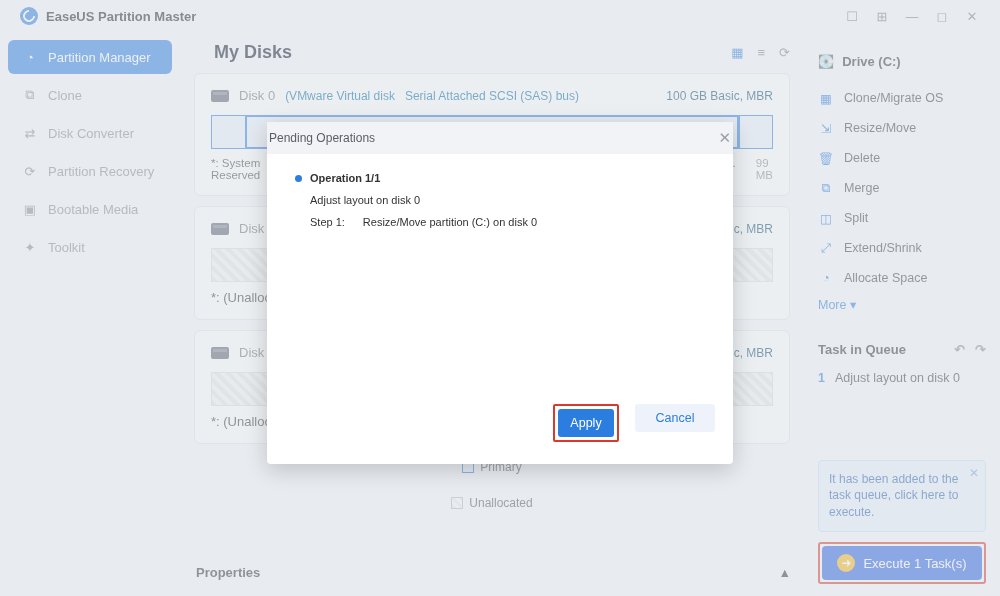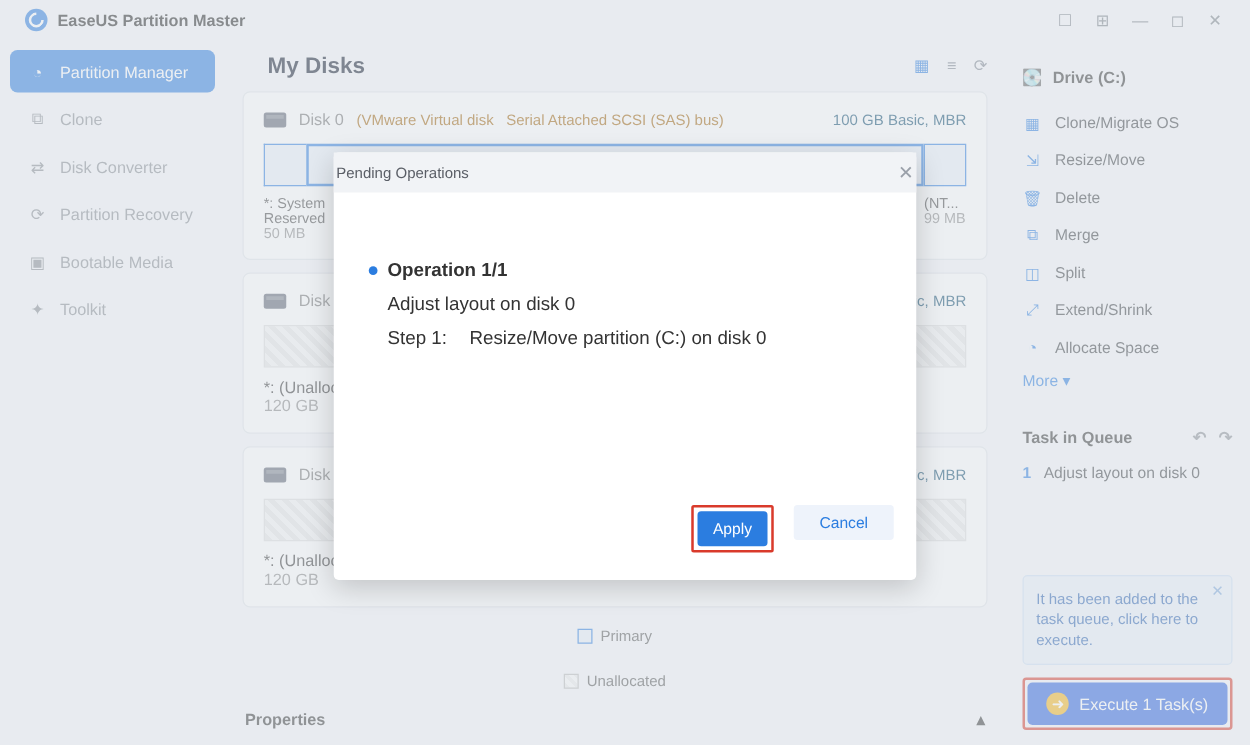--- a/index.html
+++ b/index.html
@@ -31,29 +31,29 @@
   .main-title { font-weight:700; font-size:18px; color:#0f172a;margin-left:20px; }
   .view-toggles { margin-left:auto; display:flex; gap:14px; color:#7f8591; }
   .view-toggles span { cursor:pointer; }
   .vt-active { color:#2b7de0; }
 
   .disk-card { border:1px solid #e3e6eb; background:#fff; border-radius:6px; padding:14px 16px; }
   .disk-header { display:flex; align-items:center; gap:10px; margin-bottom:12px; }
   .disk-icon { width:18px; height:12px; background:#5a6170; border-radius:2px; position:relative; }
   .disk-icon::after { content:""; position:absolute; top:2px; left:2px; width:14px; height:3px; background:#fff3; }
   .disk-name { font-weight:400; color:#737373; }
-  .disk-meta { color:#a16207; font-size:12px; }
+  .disk-meta { color:#0369a1; font-size:12px; }
   .disk-right { margin-left:auto; color:#0c4a6e; font-size:12px; }
 
   .part-bar { display:flex; height:34px; margin-bottom:8px; }
   .part-seg { border:1px solid #2b7de0; border-right:none; background:#eaf1fb; }
   .part-seg.sel { border:2.5px solid #2b7de0; background:#eaf1fb; }
   .part-seg.last { border-right:1px solid #2b7de0; }
   .part-labels { display:flex; font-size:11.5px; color:#444; }
-  .pl-col { display:flex; flex-direction:column; gap:0; }
+  .pl-col { display:flex; flex-direction:row; gap:20px; }
   .pl-sub { color:#888; }
 
   .part-hatch { height:34px; background:repeating-linear-gradient(45deg,#e6e6e6,#e6e6e6 4px,#f6f6f6 4px,#f6f6f6 8px); border:1px solid #ddd; margin-bottom:8px; }
 
   .legend { display:flex; gap:22px; justify-content:center; align-items:center; font-size:12px; color:#555; margin-top:6px;flex-direction:column; }
   .lg-sw { width:12px; height:12px; display:inline-block; vertical-align:-2px; margin-right:6px; border:1px solid #2b7de0; background:#eaf1fb; }
   .lg-sw.un { border-color:#bbb; background:repeating-linear-gradient(45deg,#eee,#eee 3px,#fafafa 3px,#fafafa 6px); }
 
   .props { display:flex; align-items:center; margin-top:auto; font-weight:700; font-size:13px; padding:6px 2px; }
   .props-caret { margin-left:auto; color:#333; }
@@ -74,21 +74,21 @@
   .tip-x { position:absolute; top:4px; right:6px; color:#7aa6da; cursor:pointer; font-size:12px; }
 
   .exec-wrap { margin-top:10px; border:2.5px solid #d93a2b; border-radius:3px; padding:2px; }
   .exec-btn { background:#2b63e0; color:#fff; height:34px; border-radius:4px; display:flex; align-items:center; justify-content:center; gap:8px; font-size:13px; font-weight:500; cursor:pointer; }
   .exec-arrow { width:18px; height:18px; border-radius:50%; background:#f7b619; display:flex; align-items:center; justify-content:center; color:#fff; font-size:12px; }
 
   
   .modal { position:absolute; left:267px; top:122px; width:466px; height:342px; background:#fff; border-radius:4px; box-shadow:0 6px 22px rgba(0,0,0,.18); z-index:60; display:flex; flex-direction:column; }
   .modal-hd { height:32px; background:#f1f3f6; display:flex; align-items:center; padding:0 2px; font-size:12px; color:#5a5e66; }
   .modal-x { margin-left:auto; color:#9aa0a9; cursor:pointer; font-size:15px; }
-  .modal-body { padding:18px 28px; font-size:15px; color:#333;margin-top:36px; }
+  .modal-body { padding:18px 28px; font-size:11px; color:#333; }
   .op-line { display:flex; align-items:center; gap:8px; font-weight:700; margin-bottom:10px; }
   .op-dot { width:7px; height:7px; border-radius:50%; background:#2b7de0; }
   .op-desc { margin:0 0 10px 15px; }
   .op-step { display:flex; gap:18px; margin-left:15px; }
   .modal-ft { margin-top:auto; padding:14px 18px 22px; display:flex; justify-content:flex-end; gap:16px; }
   .apply-wrap { border:2.5px solid #d93a2b; padding:3px; border-radius:2px; }
   .btn-apply { width:56px; height:28px; background:#2b7de0; color:#fff; border:none; border-radius:3px; font-size:12.5px; cursor:pointer; }
   .btn-cancel { width:80px; height:28px; background:#eef3fb; color:#2b7de0; border:none; border-radius:3px; font-size:12.5px; cursor:pointer; }
 </style>
 </head>

